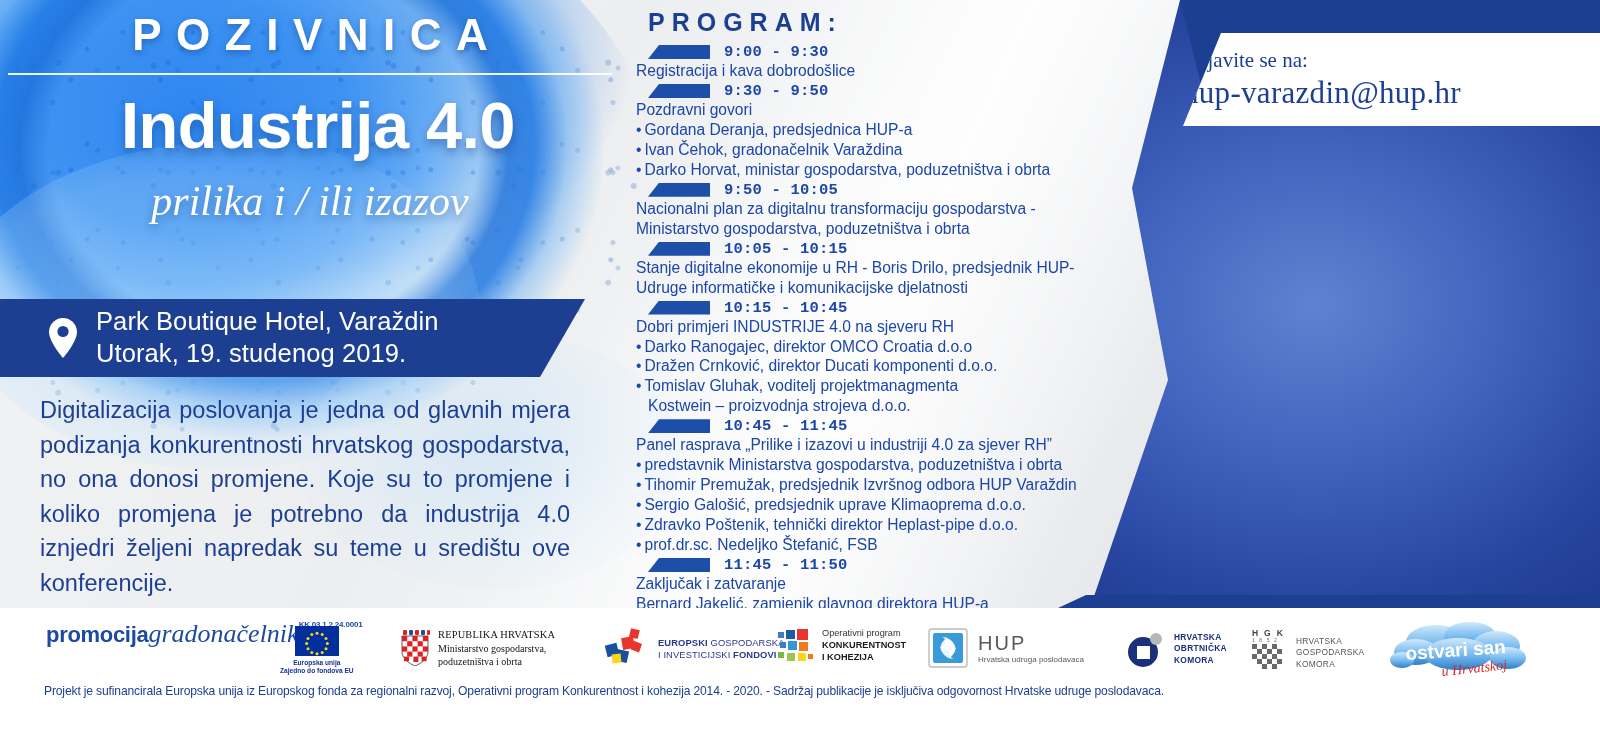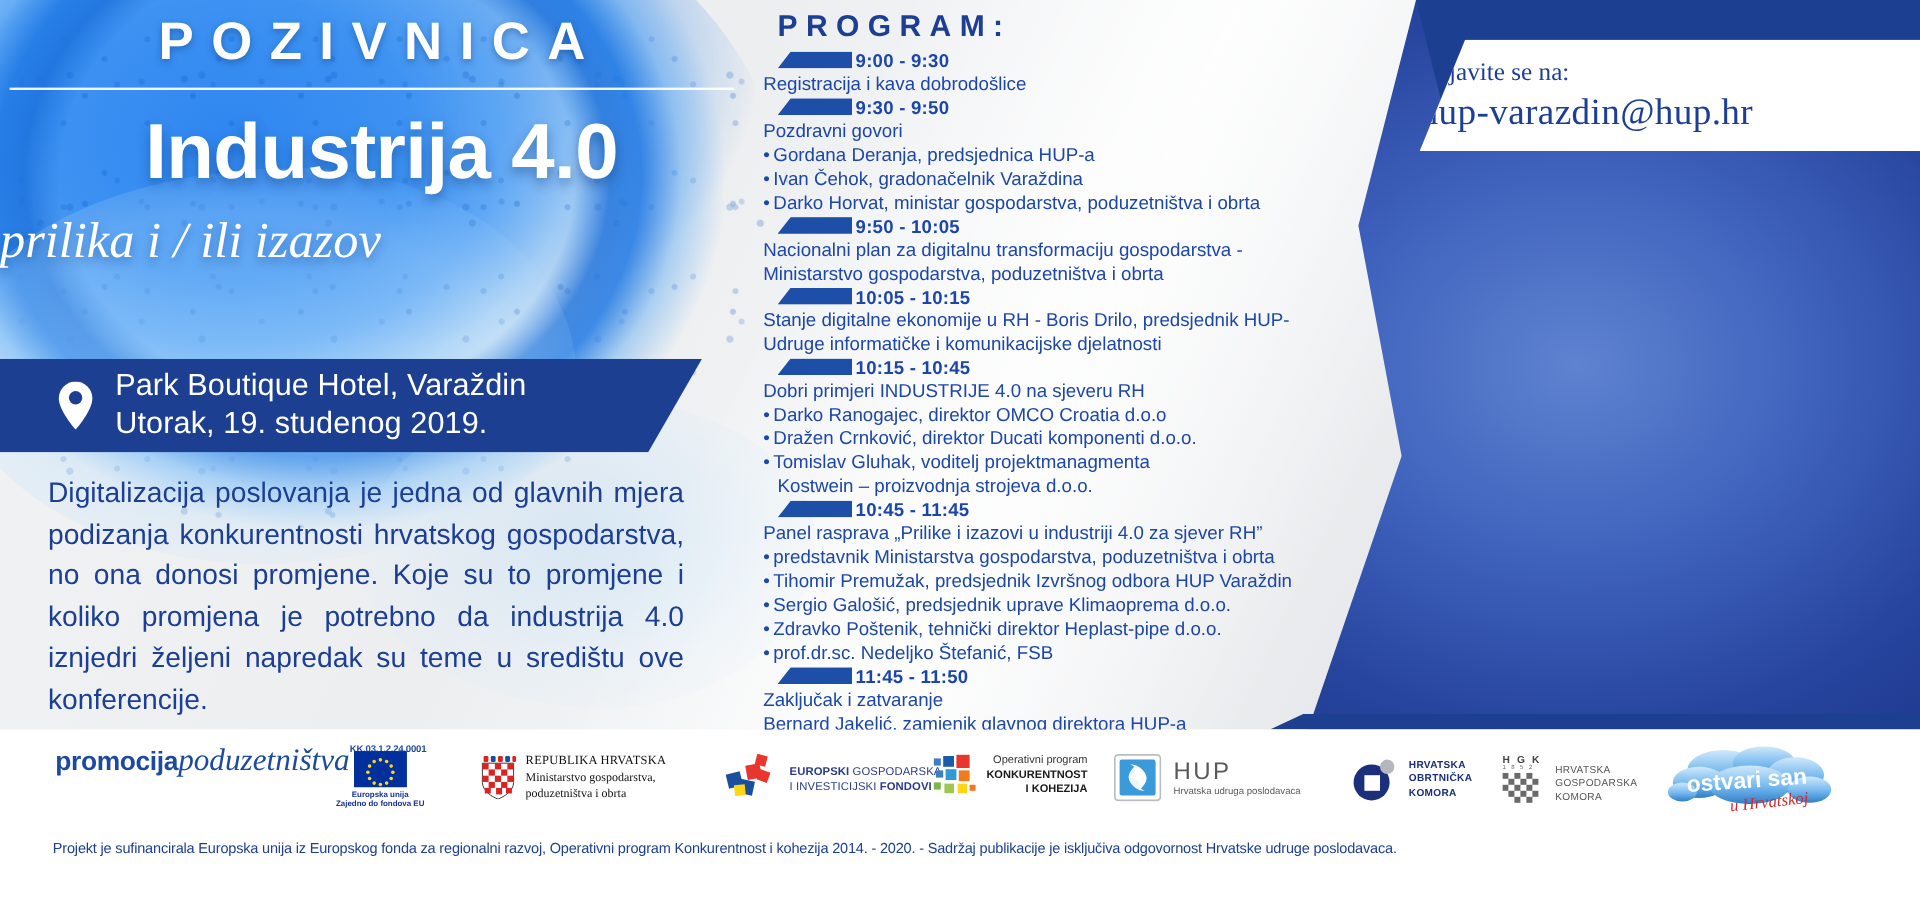--- a/index.html
+++ b/index.html
@@ -48,37 +48,37 @@
 
   
   .head{position:absolute;left:0;top:10px;width:620px;}
   .kicker{font-size:44px;font-weight:bold;letter-spacing:.33em;color:#ffffff;
           text-align:center;padding-left:.33em;
           text-shadow:0 3px 6px rgba(12,55,120,.42);font-family:"Liberation Sans",sans-serif;}
   .rule{height:2px;background:rgba(255,255,255,.92);margin:13px 8px 0 8px;}
   .title{font-size:65px;font-weight:bold;color:#ffffff;text-align:center;margin-top:13px;
          letter-spacing:-.5px;text-shadow:0 5px 10px rgba(12,55,120,.42);padding-left:16px;}
   .subtitle{font-family:"Liberation Serif",serif;font-style:italic;font-size:42px;color:#ffffff;
-            text-align:left;margin-top:14px;text-shadow:0 4px 8px rgba(12,55,120,.40);}
+            text-align:center;margin-top:14px;text-shadow:0 4px 8px rgba(12,55,120,.40);}
 
   
   .locbar{position:absolute;left:0;top:299px;width:585px;height:78px;background:#1d3f91;
           clip-path:polygon(0 0, 585px 0, 540px 78px, 0 78px);display:flex;align-items:center;}
   .pin{margin-left:48px;margin-right:18px;flex:0 0 auto;}
   .loc-lines{color:#ffffff;font-size:25.5px;line-height:1.24;letter-spacing:.1px;}
 
   
   .para{position:absolute;left:40px;top:393px;width:530px;color:#1c3f93;
         font-size:23.5px;line-height:1.47;text-align:justify;}
 
   
   .prog{position:absolute;left:636px;top:8px;width:470px;color:#1c46a8;}
   .prog-title{font-size:25px;font-weight:bold;letter-spacing:.28em;color:#1c3f93;margin-bottom:6px;margin-left:12px;}
   .slot{margin:0;}
-  .badge-row{display:flex;gap:3px;margin:1px 0 0 12px;}
+  .badge-row{display:flex;align-items:center;gap:14px;margin:1px 0 0 12px;font-family:Liberation Mono, monospace;}
   .badge{width:62px;height:14px;background:#1d4fa8;
          clip-path:polygon(11px 0, 62px 0, 62px 14px, 0 14px);flex:0 0 auto;}
   .badge-time{font-size:15.5px;font-weight:bold;color:#1c46a8;letter-spacing:.2px;}
   .slot-desc{font-size:15.6px;line-height:1.28;color:#1c46a8;margin-left:0;}
   .bullets{list-style:none;margin:0;padding:0;}
   .bullets li{font-size:15.6px;line-height:1.28;color:#1c46a8;}
   .bullets li .b{margin-right:3px;}
   .cont{font-size:15.6px;line-height:1.28;color:#1c46a8;padding-left:12px;}
 
   
@@ -105,21 +105,21 @@
   .euflag{width:44px;height:30px;background:#01309c;position:relative;}
   .eu-caption{font-size:6.6px;color:#16309a;text-align:center;line-height:1.2;margin-top:3px;font-weight:bold;}
   .hrtxt{font-family:"Liberation Serif",serif;font-size:10px;color:#111;line-height:1.3;}
   .hrtxt .cap{font-size:10.4px;letter-spacing:.2px;}
   .esi{font-size:9.4px;line-height:1.25;color:#2a3a8c;letter-spacing:.1px;}
   .opkk{font-size:9.2px;line-height:1.3;color:#333;}
   .hupname{font-size:20px;color:#595959;letter-spacing:2px;}
   .hupsub{font-size:8px;color:#595959;}
   .hok{font-size:8.4px;font-weight:bold;color:#1b2f7a;line-height:1.35;letter-spacing:.3px;}
   .hgk{font-size:8.4px;color:#555;line-height:1.35;letter-spacing:.3px;}
-  .disc{position:absolute;left:44px;top:92px;width:1520px;}
+  .disc{position:absolute;left:44px;top:76px;width:1520px;}
   .disc p{margin:0 0 9px 0;font-size:12.1px;color:#1c3f93;letter-spacing:-.15px;}
   .blue-strip{position:absolute;left:1058px;top:595px;width:542px;height:13px;background:#1d3f91;
     clip-path:polygon(28px 0, 542px 0, 542px 13px, 0 13px);}
 </style>
 </head>
 <body>
 
 <div class="poster">
 
   <div class="stage">
@@ -242,21 +242,21 @@
       </div>
   </div>
 
   <div class="blue-strip"></div>
 
   <div class="footer">
     <div class="logos">
 
       <div class="logo" style="left:46px;top:8px;flex-direction:row;align-items:flex-start;">
         <div class="promo1">promocija</div>
-        <div class="promo2">poduzetništva</div>
+        <div class="promo2">gradonačelnik</div>
         <div class="promo3" style="width:100%;">KK.03.1.2.24.0001</div>
       </div>
 
       <div class="logo" style="left:280px;top:12px;flex-direction:column;align-items:center;">
         <div class="euflag">
           <svg width="44" height="30" viewBox="0 0 44 30">
             <rect width="44" height="30" fill="#01309c"></rect>
             <g fill="#ffd617">
               <circle cx="22" cy="7.2" r="1.5"></circle>
                 <circle cx="27.2" cy="8.6" r="1.5"></circle>
@@ -320,21 +320,21 @@
           <rect x="2" y="16" width="12" height="12" fill="#1a4fa0" transform="rotate(-14 8 22)"></rect>
           <rect x="12" y="22" width="12" height="12" fill="#1a4fa0" transform="rotate(12 18 28)"></rect>
           <rect x="8" y="26" width="9" height="9" fill="#ffd617" transform="rotate(-6 12 30)"></rect>
         </svg>
         <div class="esi" style="margin-left:8px;">
           <div><b>EUROPSKI</b> <span>GOSPODARSKA</span></div>
           <div><span>I INVESTICIJSKI</span> <b>FONDOVI</b></div>
         </div>
       </div>
 
-      <div class="logo" style="left:778px;top:14px;text-align:right;">
+      <div class="logo" style="left:778px;top:14px;">
         <svg width="36" height="36" viewBox="0 0 36 36">
           <rect x="0" y="4" width="6" height="6" fill="#3d7fc1"></rect>
           <rect x="8" y="2" width="9" height="9" fill="#1a5ca8"></rect>
           <rect x="19" y="1" width="11" height="11" fill="#e8352d"></rect>
           <rect x="2" y="14" width="6" height="6" fill="#3d7fc1"></rect>
           <rect x="10" y="13" width="9" height="9" fill="#2f9ad6"></rect>
           <rect x="21" y="14" width="9" height="9" fill="#f07a1e"></rect>
           <rect x="0" y="24" width="6" height="6" fill="#7ab648"></rect>
           <rect x="9" y="25" width="8" height="8" fill="#9cc84e"></rect>
           <rect x="20" y="25" width="8" height="8" fill="#ffd617"></rect>

